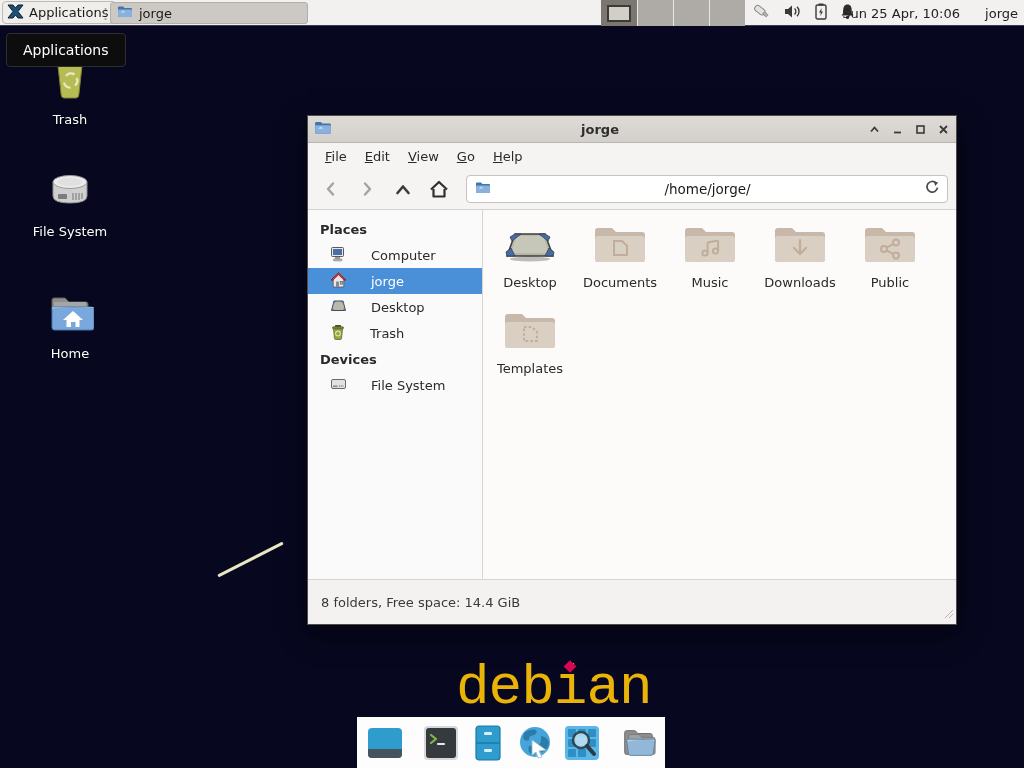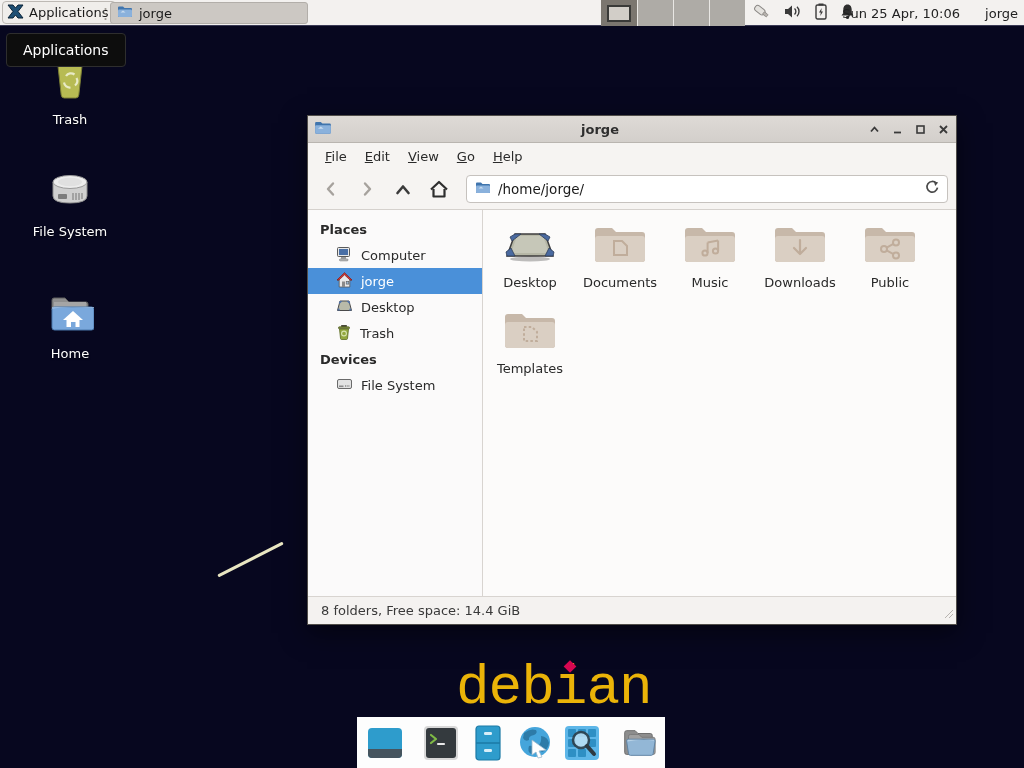--- a/index.html
+++ b/index.html
@@ -46,38 +46,38 @@
   .titlebar { height:27px; background:linear-gradient(#dedad6,#d3cfcb); display:flex;
               align-items:center; padding:0 6px; border-bottom:1px solid #b9b5b0; }
   .title-text { flex:1; text-align:center; font-size:13px; font-weight:bold; color:#2e2e2e; }
   .win-controls { display:flex; gap:10px; align-items:center; }
   .win-controls svg { display:block; }
   .menubar { height:26px; background:#f6f4f2; display:flex; align-items:center; padding:0 8px;
              font-size:13px; color:#2a2a2a; }
   .menu-item { display:inline-block; padding:4px 9px;text-align:center; }
   .menu-item::first-letter { text-decoration:underline; }
   .toolbar { height:41px; background:#f6f4f2; border-bottom:1px solid #d5d1cd; display:flex;
-             align-items:center; padding:0 8px; gap:6px; }
+             align-items:center; padding:0 8px; gap:6px;text-align:center; }
   .tb-btn { width:30px; height:28px; display:flex; align-items:center; justify-content:center; }
   .pathbar { flex:1; height:28px; margin-left:6px; background:#fff; border:1px solid #c6c2be;
              border-radius:4px; display:flex; align-items:center; gap:7px; padding:0 8px;
              font-size:13.5px; color:#1a1a1a; }
   .pathbar .path-text { flex:1; }
   .body-area { flex:1; display:flex; min-height:0; }
   .sidebar { width:175px; background:#fbfafa; border-right:1px solid #d8d4d0; padding-top:6px;
              font-size:13px; color:#2a2a2a; }
   .side-header { height:26px; display:flex; align-items:center; padding-left:12px; font-weight:bold; }
-  .side-item { height:26px; display:flex; align-items:center; gap:8px; padding-left:28px; }
+  .side-item { height:26px; display:flex; align-items:center; gap:24px; padding-left:22px; }
   .side-item.selected { background:#4a90d9; color:#fff; }
   .main { flex:1; background:#fcfbfa; }
   .folder-grid { display:grid; grid-template-columns:repeat(5,90px); row-gap:20px;
                  padding:14px 0 0 2px; justify-items:center; }
   .folder-cell { display:flex; flex-direction:column; align-items:center; gap:5px; }
   .folder-cell .lbl { font-size:13px; color:#2a2a2a; }
-  .statusbar { height:28px; background:#f4f2f0; border-top:1px solid #d8d4d0; display:flex;
+  .statusbar { height:45px; background:#f4f2f0; border-top:1px solid #d8d4d0; display:flex;
                align-items:center; padding:0 13px; font-size:13px; color:#3a3a3a; position:relative; }
   .grip { position:absolute; right:2px; bottom:2px; }
 
   
   .logo { position:absolute; left:456px; top:660px; font-family:Liberation Mono, monospace;
           font-size:56px; line-height:1; color:#eab308; letter-spacing:-1px; }
   .logo-i { position:relative; }
   .logo-diamond { position:absolute; left:50%; top:6px; width:9px; height:9px;
                   transform:translateX(-50%) rotate(45deg); }
 

